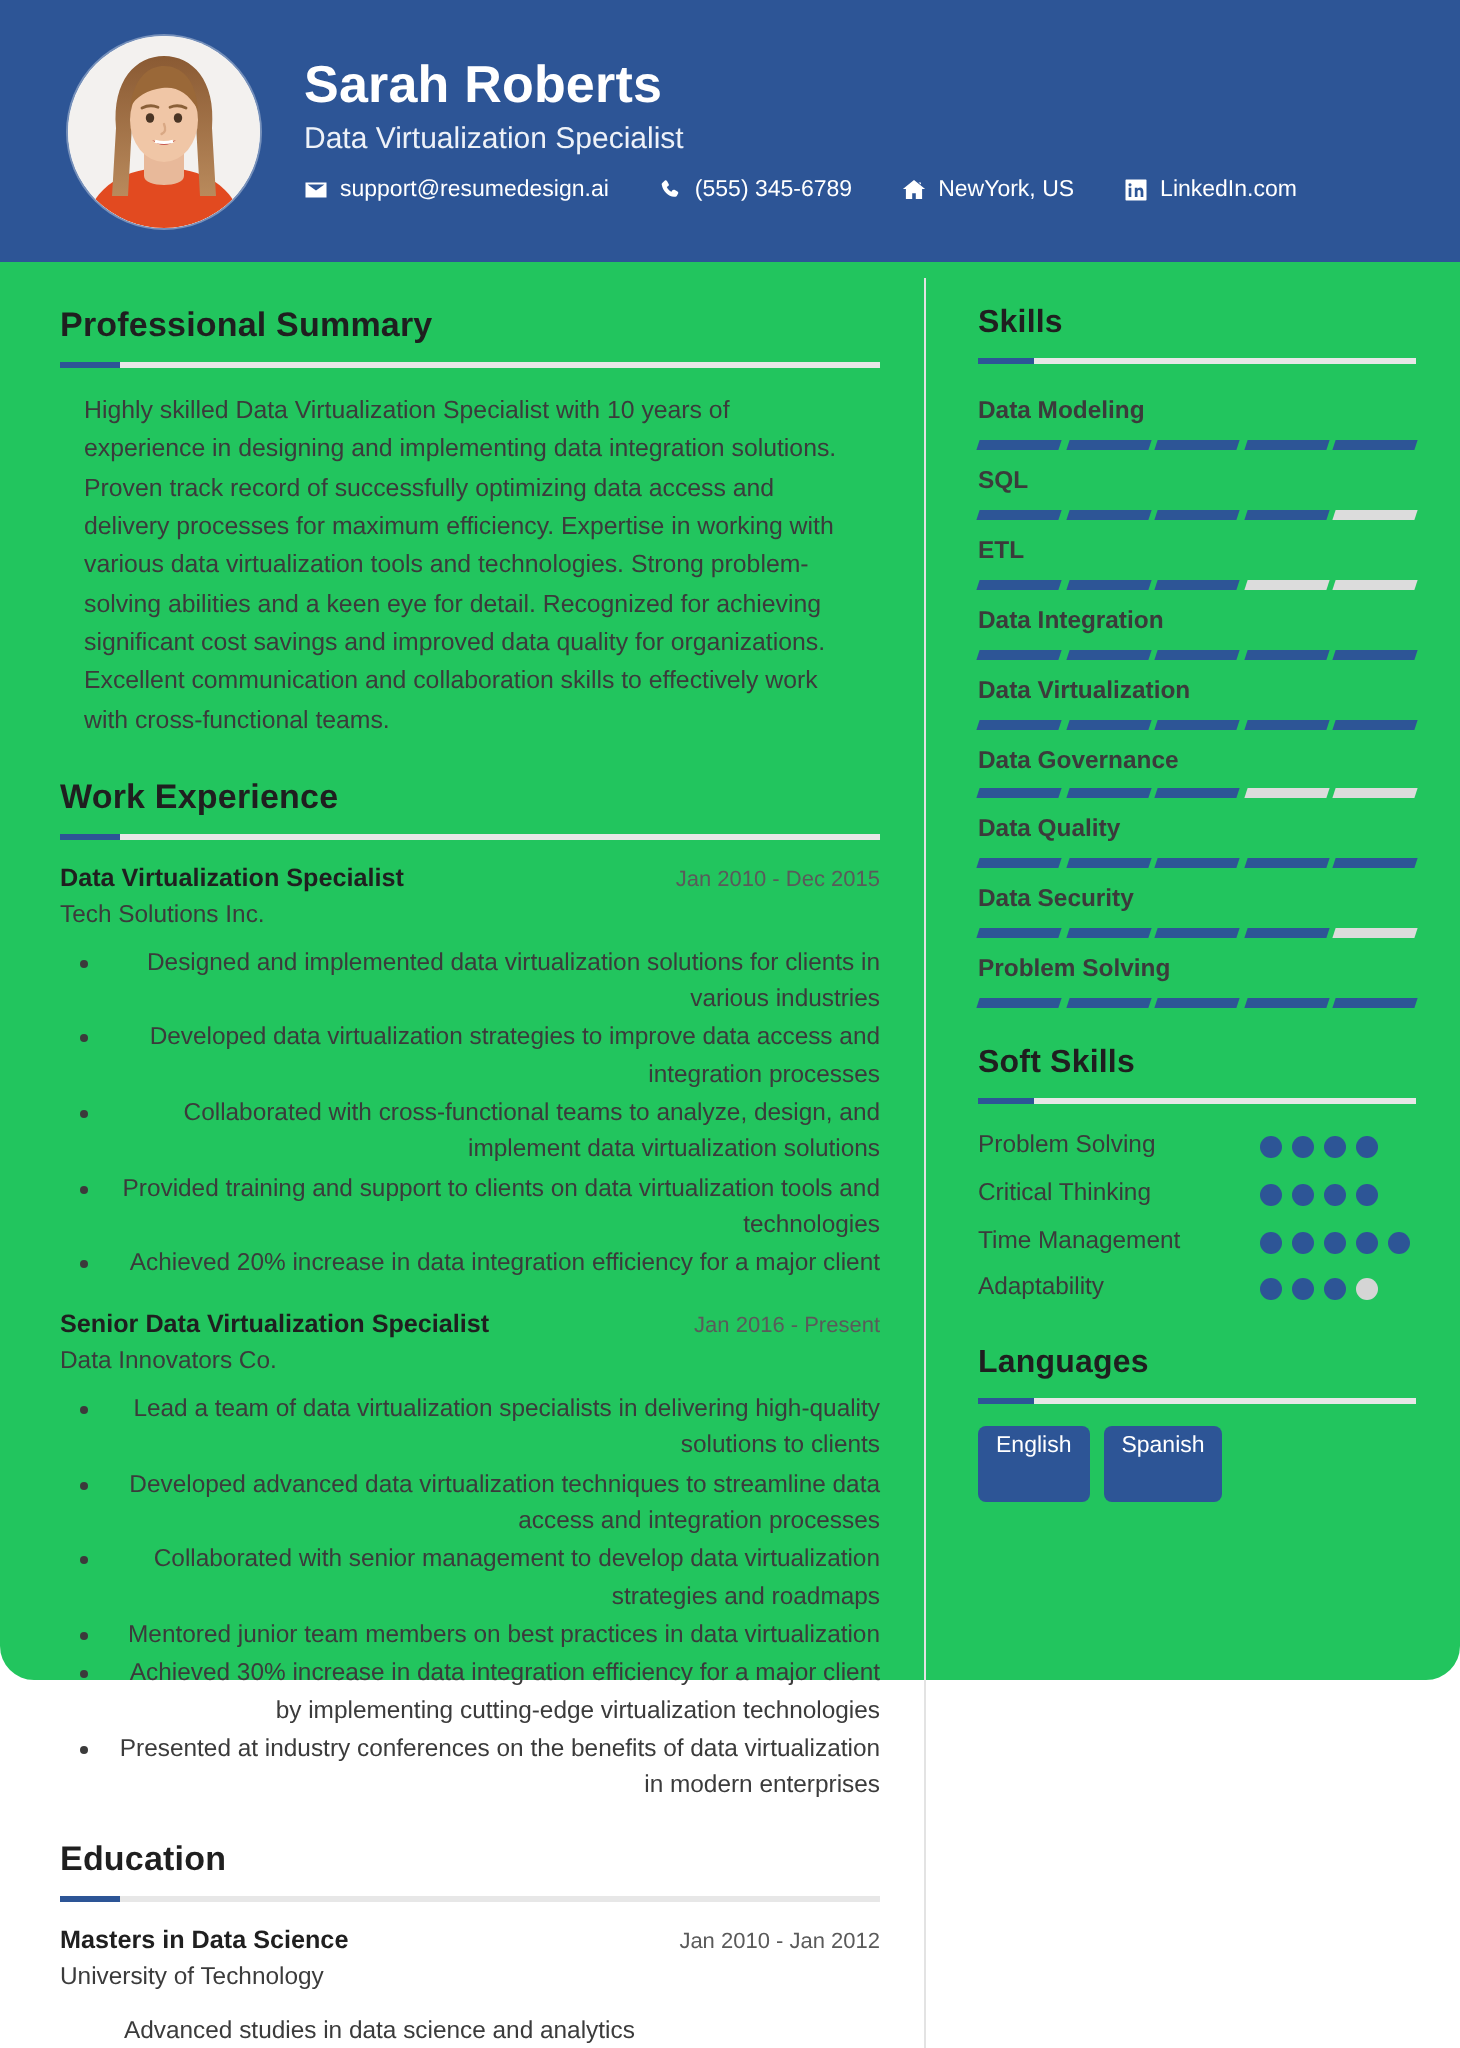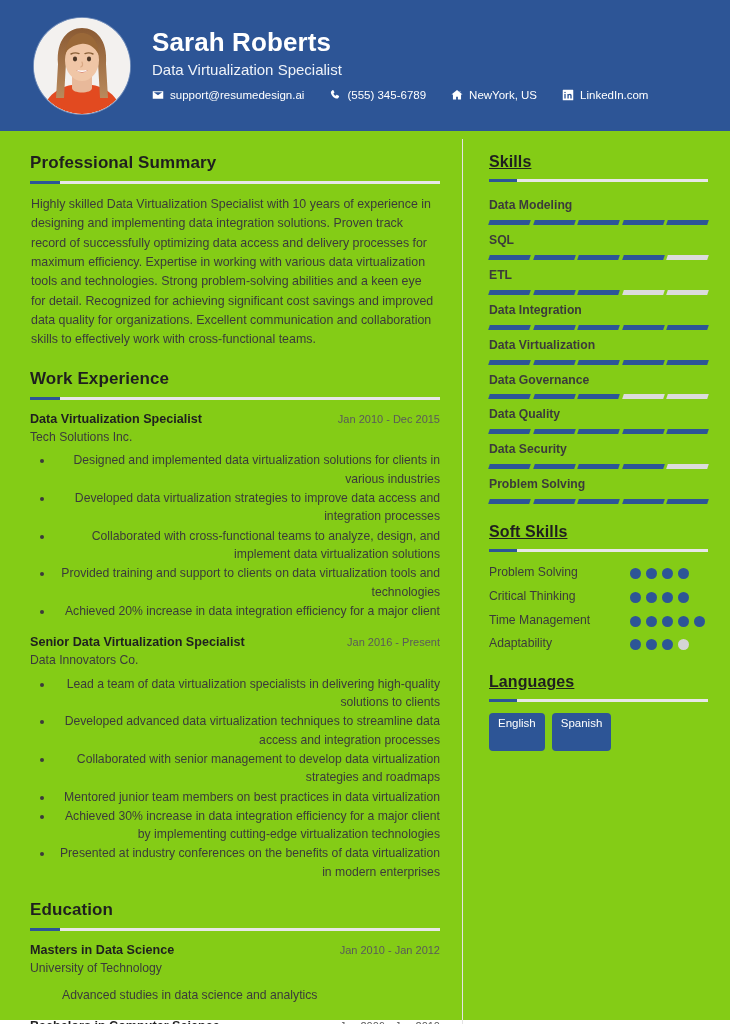--- a/index.html
+++ b/index.html
@@ -9,23 +9,24 @@
   }
   body {
     width: 730px;
     height: 1024px;
     font-family: "Liberation Sans", sans-serif;
     color: #333333;
     overflow: hidden;
   }
   .page {
     width: 730px;
-    height: 1020px;
+    height: 840px;
     position: relative;
-    background: #84cc16;
+    background: #22c55e;
+    border-radius: 17px;
   }
 
   
   .header {
     background: #2d5596;
     height: 131px;
     display: flex;
     align-items: center;
     padding: 0 0 0 34px;
     box-sizing: border-box;
@@ -109,21 +110,21 @@
   }
 
   
   .sec-title {
     font-size: 17px;
     font-weight: bold;
     color: #1f1f1f;
     margin: 0 0 8px 0;
     letter-spacing: 0.1px;
   }
-  .sec-title.side { font-size: 16px; text-decoration: underline; }
+  .sec-title.side { font-size: 16px; }
   .rule {
     position: relative;
     height: 3px;
     background: #e7e7e7;
     margin-bottom: 11px;
   }
   .rule::before {
     content: "";
     position: absolute;
     left: 0; top: 0;
@@ -133,21 +134,21 @@
   }
   .rule.side::before { width: 28px; }
 
   .section { margin-bottom: 19px; }
 
   
   .summary {
     font-size: 12.4px;
     line-height: 1.56;
     color: #3b3b3b;
-    margin: 1px;
+    margin: 12px;
     text-align: left;
   }
 
   
   .item { margin-bottom: 14px; }
   .item:last-child { margin-bottom: 19px; }
   .item-head {
     display: flex;
     justify-content: space-between;
     align-items: baseline;

